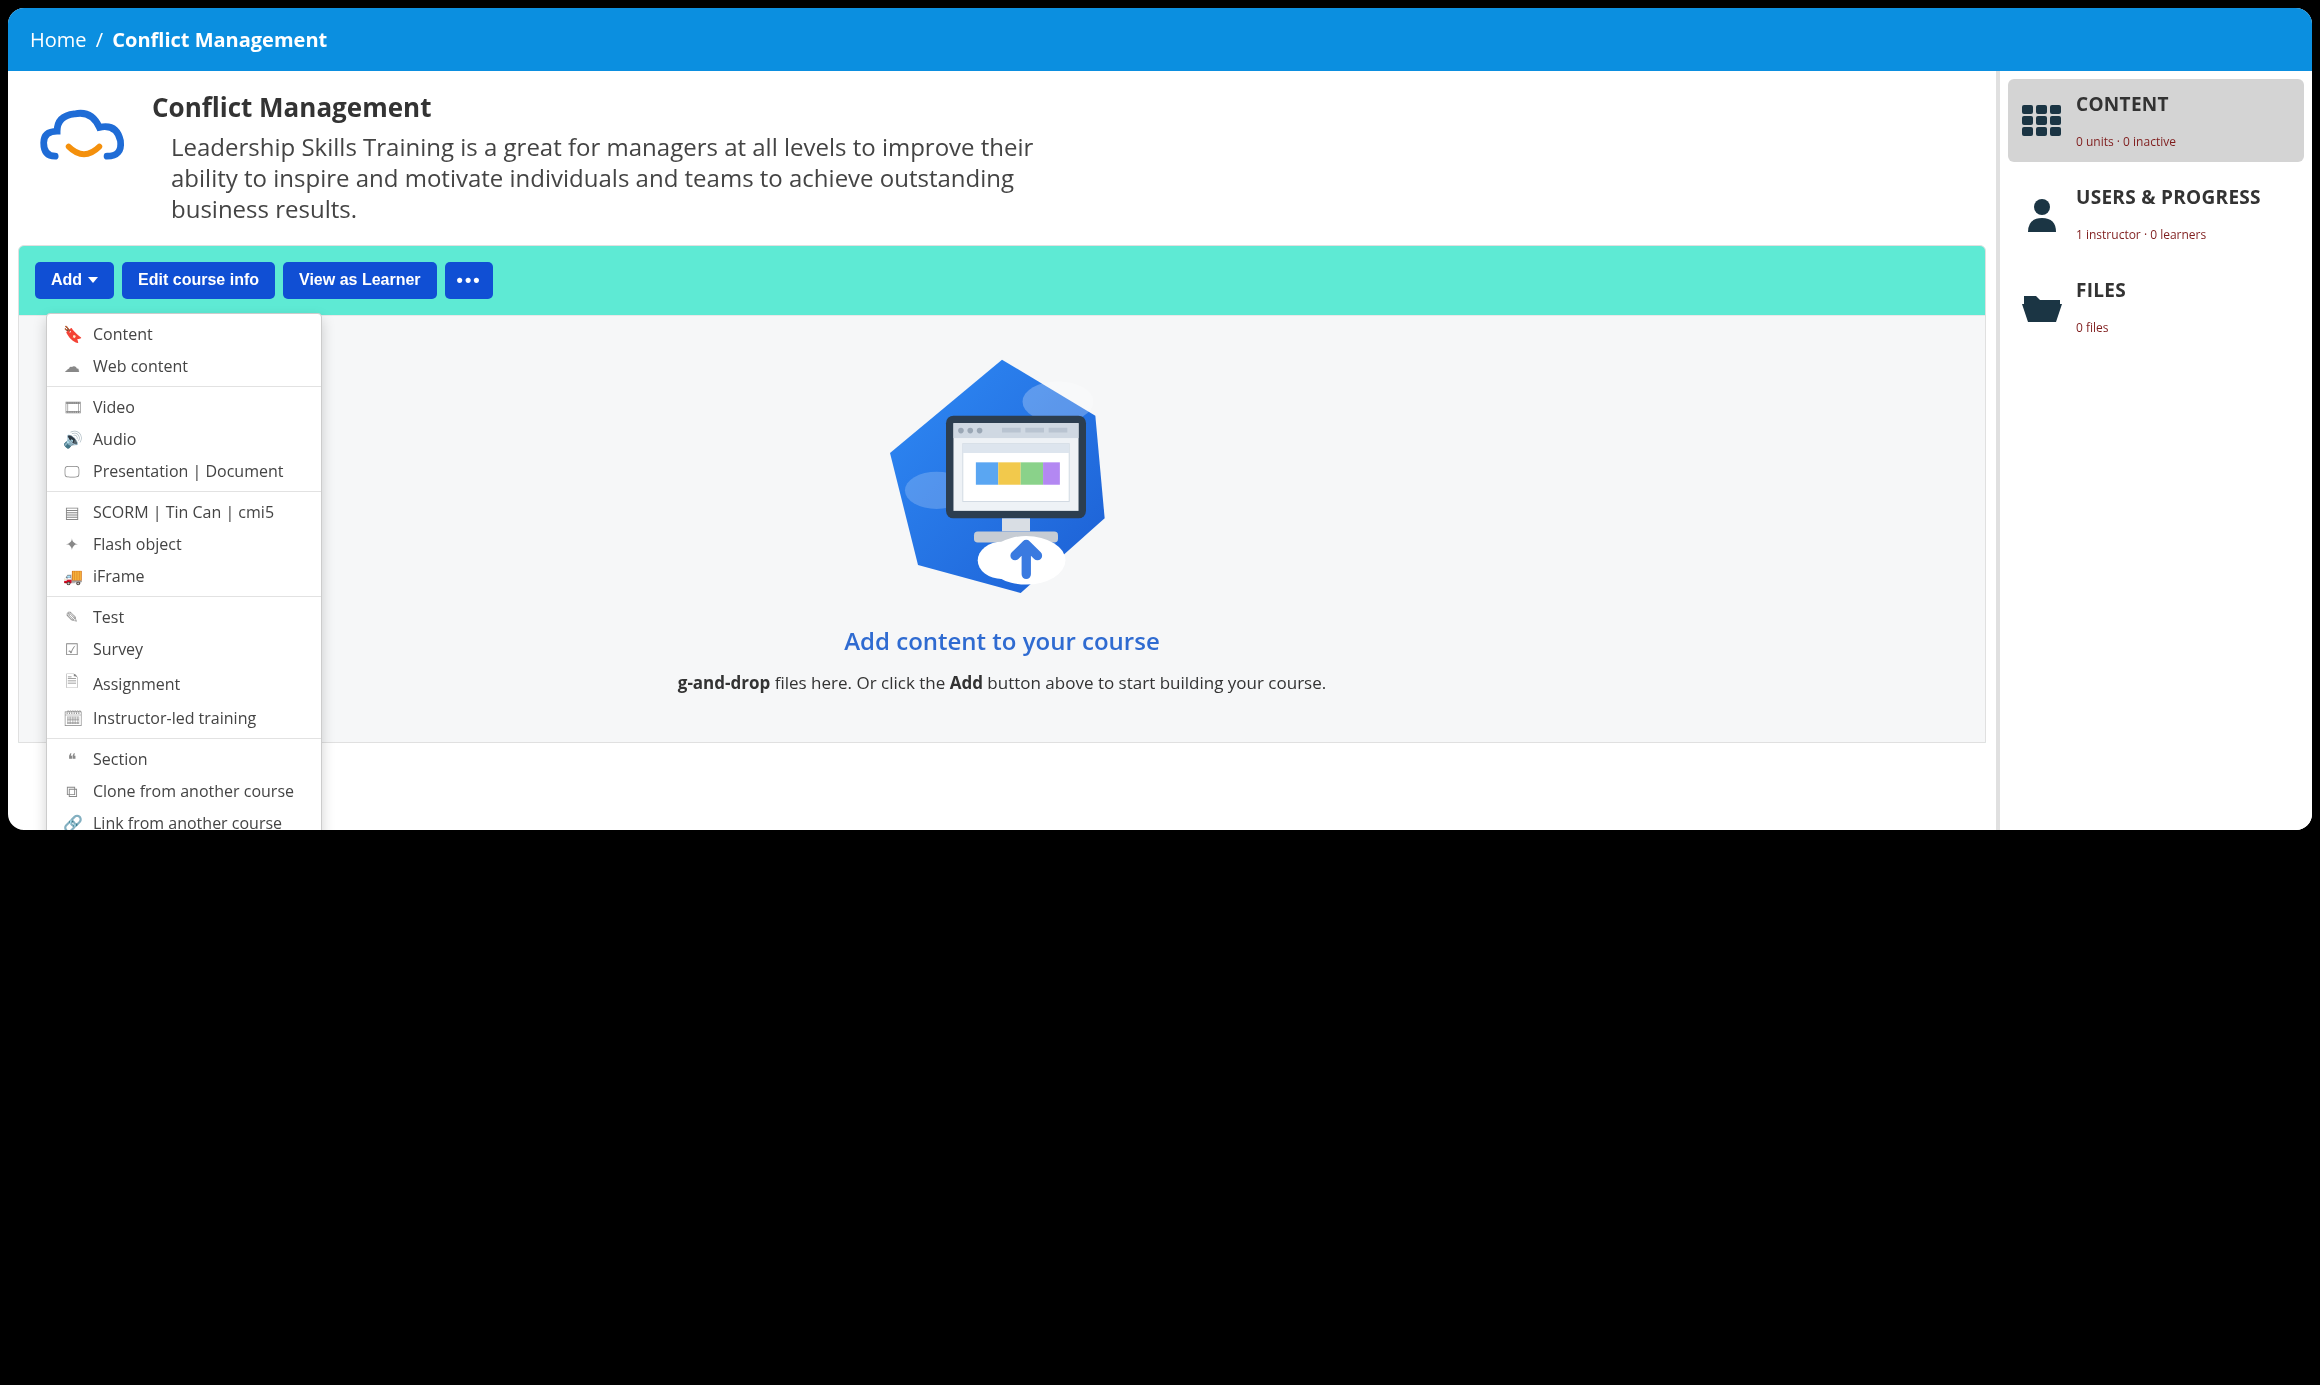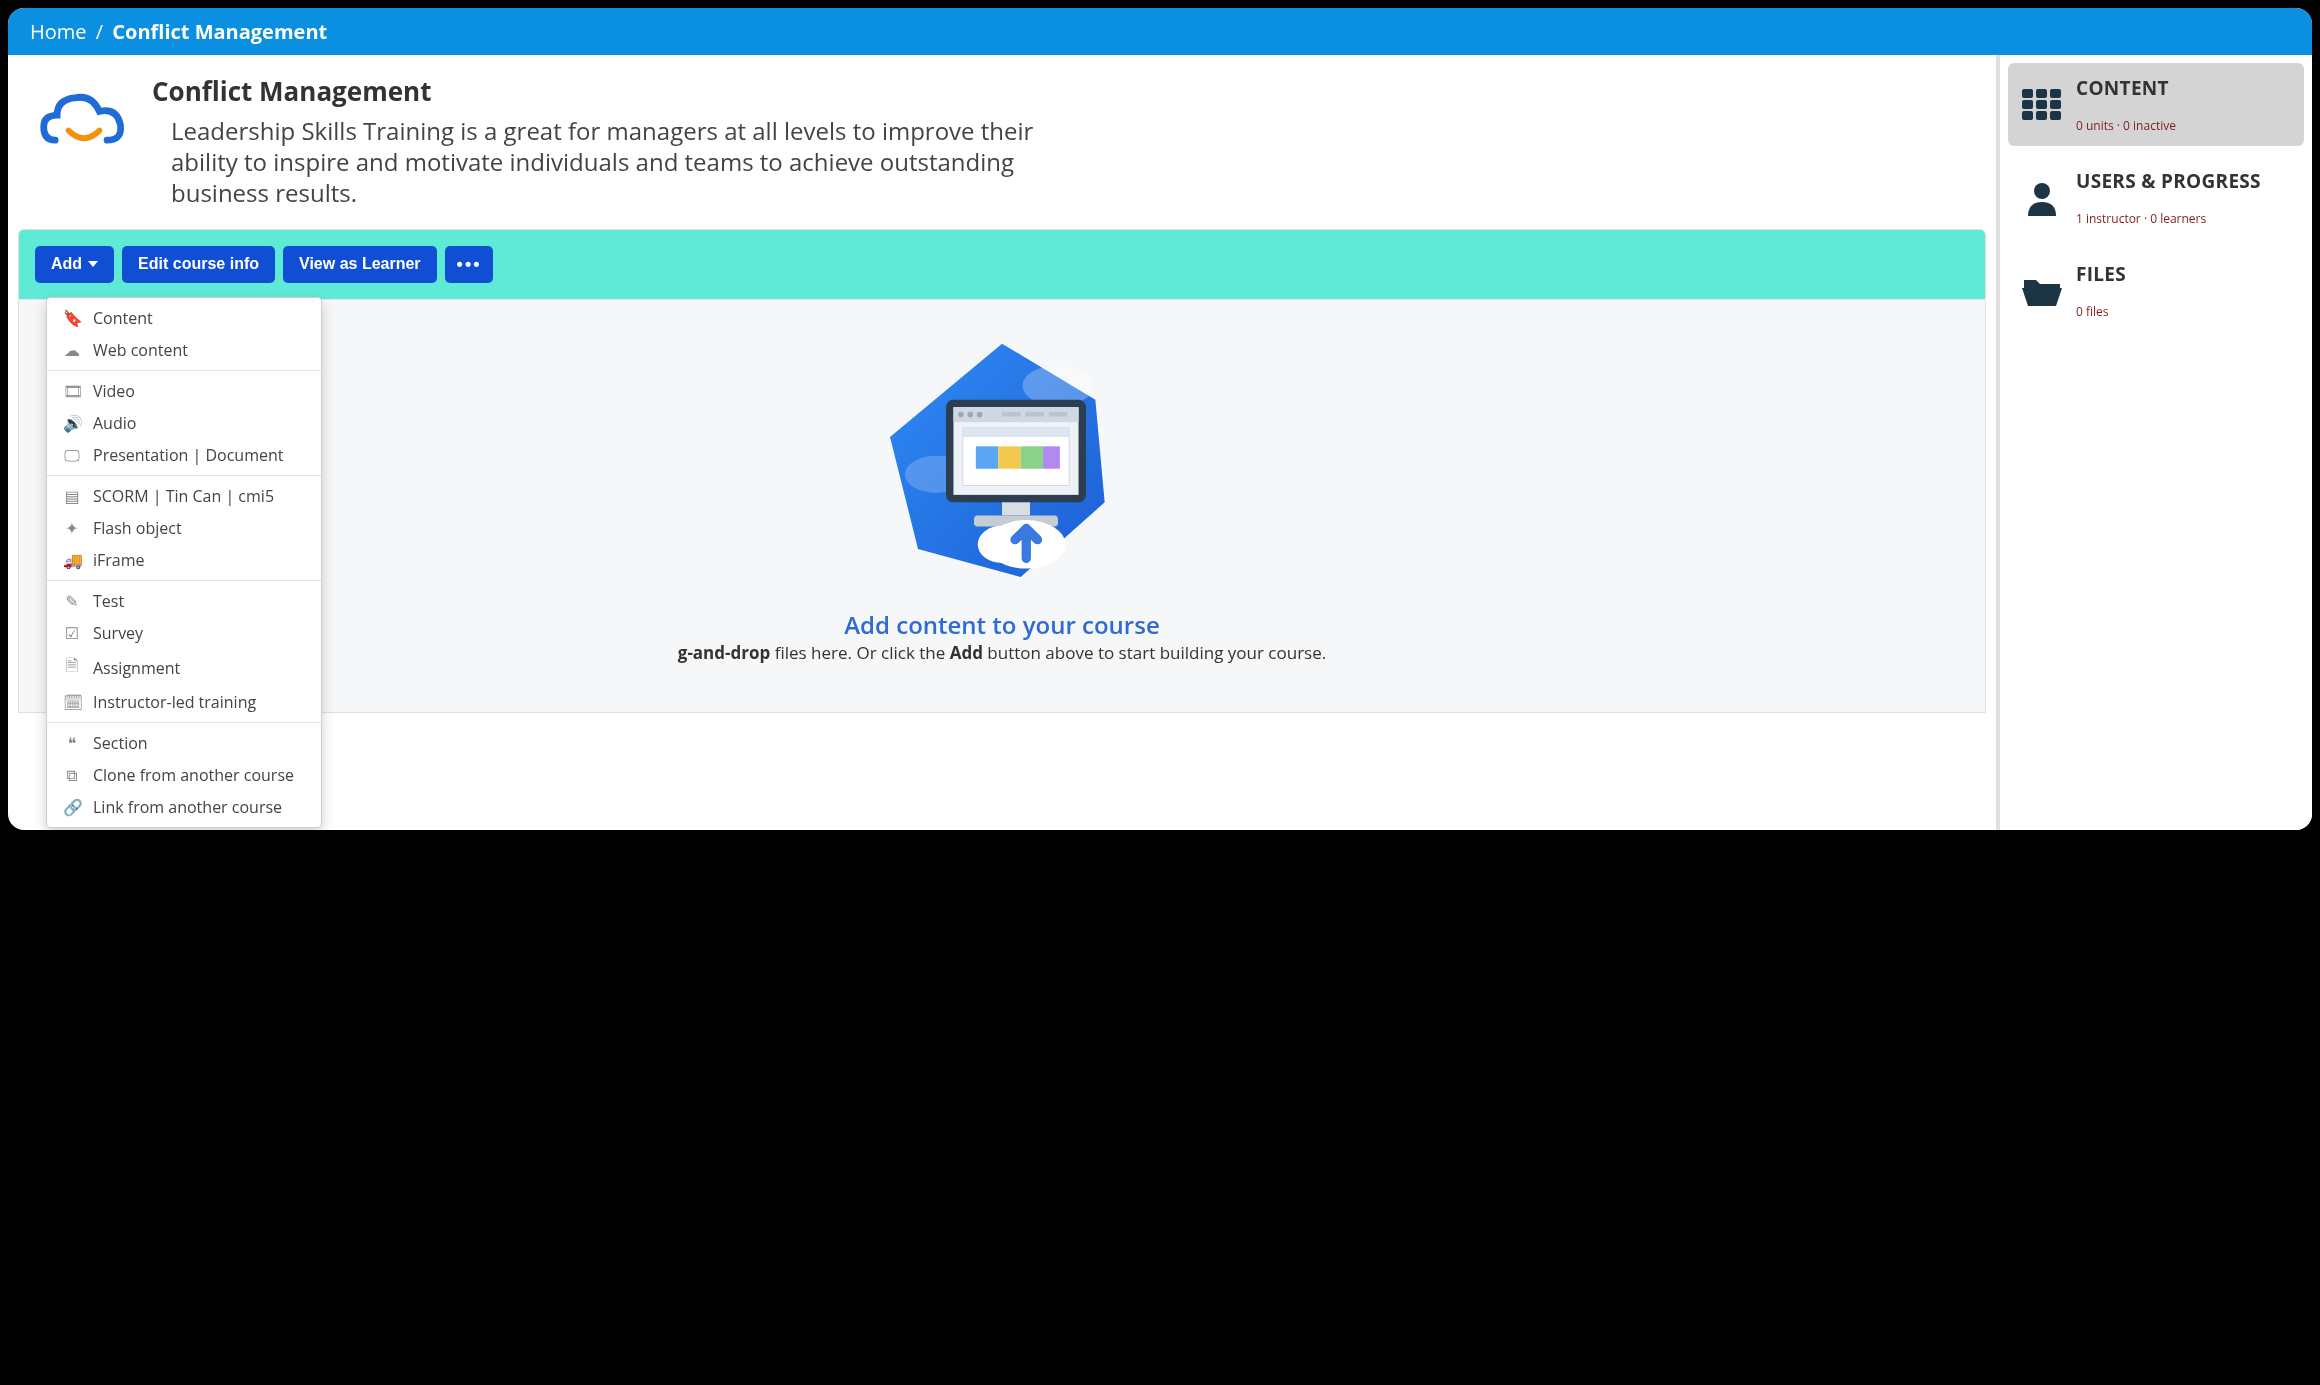--- a/index.html
+++ b/index.html
@@ -12,21 +12,21 @@
     background: #fff;
     border-radius: 18px;
     overflow: hidden;
     height: 826px;
     position: relative;
     border: 2px solid #000;
   }
   .top-bar {
     background: #0b8fe0;
     color: #fff;
-    padding: 10px 22px;
+    padding: 18px 22px;
     font-size: 20px;
   }
   .top-bar a { color:#fff; text-decoration:none; }
   .top-bar .sep { margin: 0 4px; }
   .top-bar .crumb-title { font-weight: 700; }
 
   .body-row { display:flex; height: calc(100% - 46px); }
   .main-col { flex:1; padding: 0; position:relative; }
   .side-col {
     width: 316px;
@@ -111,20 +111,21 @@
     padding: 30px 20px 48px 20px;
   }
   .empty-illus {
     width: 280px; height: 270px;
     margin: 0 auto 8px;
   }
   .empty-title {
     color:#2f6bd1;
     font-size:24px;
     font-weight:600;
+    margin-bottom:14px;
   }
   .empty-sub { color:#333; font-size:17px;}
   .empty-sub b { font-weight:700; }
 
   
   .side-item {
     display:flex;
     align-items:center;
     gap:14px;
     padding: 12px 14px;

